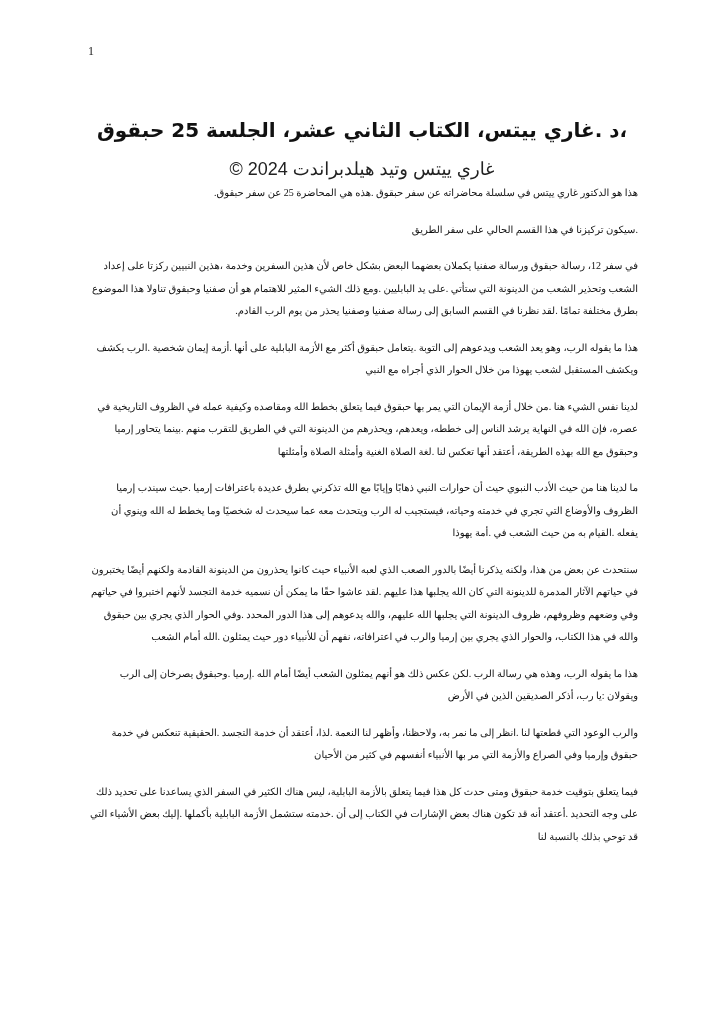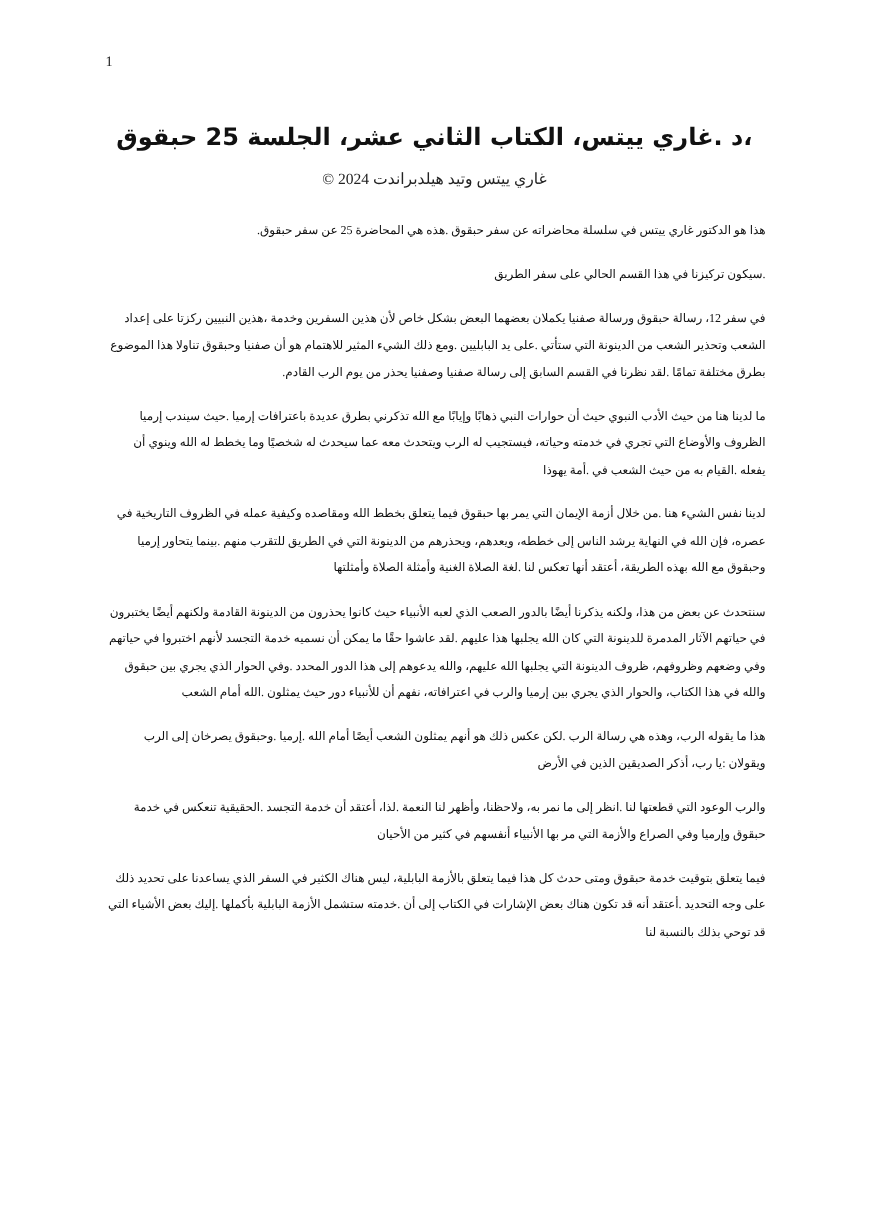--- a/index.html
+++ b/index.html
@@ -28,26 +28,26 @@
       left: 0;
       width: 724px;
       text-align: center;
       direction: rtl;
     }
     .title {
       font-family: "DejaVu Sans", sans-serif;
       font-weight: bold;
       font-size: 20px;
       line-height: 28px;
-      margin: 0;
+      margin: 16px;
       color: #111;
     }
     .subtitle {
-      font-family: Liberation Serif, serif;
-      font-size: 13px;
+      font-family: Liberation Sans, sans-serif;
+      font-size: 18px;
       line-height: 18px;
       margin-top: 12px;
       color: #222;
     }
     .content {
       position: absolute;
       top: 182px;
       left: 90px;
       width: 548px;
       direction: rtl;
@@ -68,19 +68,20 @@
 
 <div class="title-block">
   <h1 class="title">،د .غاري ييتس، الكتاب الثاني عشر، الجلسة 25 حبقوق</h1>
   <div class="subtitle">غاري ييتس وتيد هيلدبراندت 2024 ©</div>
 </div>
 
 <div class="content">
   <p>هذا هو الدكتور غاري ييتس في سلسلة محاضراته عن سفر حبقوق .هذه هي المحاضرة 25 عن سفر حبقوق.</p>
   <p>.سيكون تركيزنا في هذا القسم الحالي على سفر الطريق</p>
   <p>في سفر 12، رسالة حبقوق ورسالة صفنيا يكملان بعضهما البعض بشكل خاص لأن هذين السفرين وخدمة ،هذين النبيين ركزتا على إعداد الشعب وتحذير الشعب من الدينونة التي ستأتي .على يد البابليين .ومع ذلك الشيء المثير للاهتمام هو أن صفنيا وحبقوق تناولا هذا الموضوع بطرق مختلفة تمامًا .لقد نظرنا في القسم السابق إلى رسالة صفنيا وصفنيا يحذر من يوم الرب القادم.</p>
+  <p>هذا ما يقوله الرب، وهو يعد الشعب ويدعوهم إلى التوبة .يتعامل حبقوق أكثر مع الأزمة البابلية على أنها .أزمة إيمان شخصية .الرب يكشف ويكشف المستقبل لشعب يهوذا من خلال الحوار الذي أجراه مع النبي</p>
+  <p>لدينا نفس الشيء هنا .من خلال أزمة الإيمان التي يمر بها حبقوق فيما يتعلق بخطط الله ومقاصده وكيفية عمله في الظروف التاريخية في عصره، فإن الله في النهاية يرشد الناس إلى خططه، ويعدهم، ويحذرهم من الدينونة التي في الطريق للتقرب منهم .بينما يتحاور إرميا وحبقوق مع الله بهذه الطريقة، أعتقد أنها تعكس لنا .لغة الصلاة الغنية وأمثلة الصلاة وأمثلتها</p>
   <p>ما لدينا هنا من حيث الأدب النبوي حيث أن حوارات النبي ذهابًا وإيابًا مع الله تذكرني بطرق عديدة باعترافات إرميا .حيث سيندب إرميا الظروف والأوضاع التي تجري في خدمته وحياته، فيستجيب له الرب ويتحدث معه عما سيحدث له شخصيًا وما يخطط له الله وينوي أن يفعله .القيام به من حيث الشعب في .أمة يهوذا</p>
-  <p>لدينا نفس الشيء هنا .من خلال أزمة الإيمان التي يمر بها حبقوق فيما يتعلق بخطط الله ومقاصده وكيفية عمله في الظروف التاريخية في عصره، فإن الله في النهاية يرشد الناس إلى خططه، ويعدهم، ويحذرهم من الدينونة التي في الطريق للتقرب منهم .بينما يتحاور إرميا وحبقوق مع الله بهذه الطريقة، أعتقد أنها تعكس لنا .لغة الصلاة الغنية وأمثلة الصلاة وأمثلتها</p>
   <p>سنتحدث عن بعض من هذا، ولكنه يذكرنا أيضًا بالدور الصعب الذي لعبه الأنبياء حيث كانوا يحذرون من الدينونة القادمة ولكنهم أيضًا يختبرون في حياتهم الآثار المدمرة للدينونة التي كان الله يجلبها هذا عليهم .لقد عاشوا حقًا ما يمكن أن نسميه خدمة التجسد لأنهم اختبروا في حياتهم وفي وضعهم وظروفهم، ظروف الدينونة التي يجلبها الله عليهم، والله يدعوهم إلى هذا الدور المحدد .وفي الحوار الذي يجري بين حبقوق والله في هذا الكتاب، والحوار الذي يجري بين إرميا والرب في اعترافاته، نفهم أن للأنبياء دور حيث يمثلون .الله أمام الشعب</p>
   <p>هذا ما يقوله الرب، وهذه هي رسالة الرب .لكن عكس ذلك هو أنهم يمثلون الشعب أيضًا أمام الله .إرميا .وحبقوق يصرخان إلى الرب ويقولان :يا رب، أذكر الصديقين الذين في الأرض</p>
   <p>والرب الوعود التي قطعتها لنا .انظر إلى ما نمر به، ولاحظنا، وأظهر لنا النعمة .لذا، أعتقد أن خدمة التجسد .الحقيقية تنعكس في خدمة حبقوق وإرميا وفي الصراع والأزمة التي مر بها الأنبياء أنفسهم في كثير من الأحيان</p>
   <p>فيما يتعلق بتوقيت خدمة حبقوق ومتى حدث كل هذا فيما يتعلق بالأزمة البابلية، ليس هناك الكثير في السفر الذي يساعدنا على تحديد ذلك على وجه التحديد .أعتقد أنه قد تكون هناك بعض الإشارات في الكتاب إلى أن .خدمته ستشمل الأزمة البابلية بأكملها .إليك بعض الأشياء التي قد توحي بذلك بالنسبة لنا</p>
 </div>
 
 </body></html>

